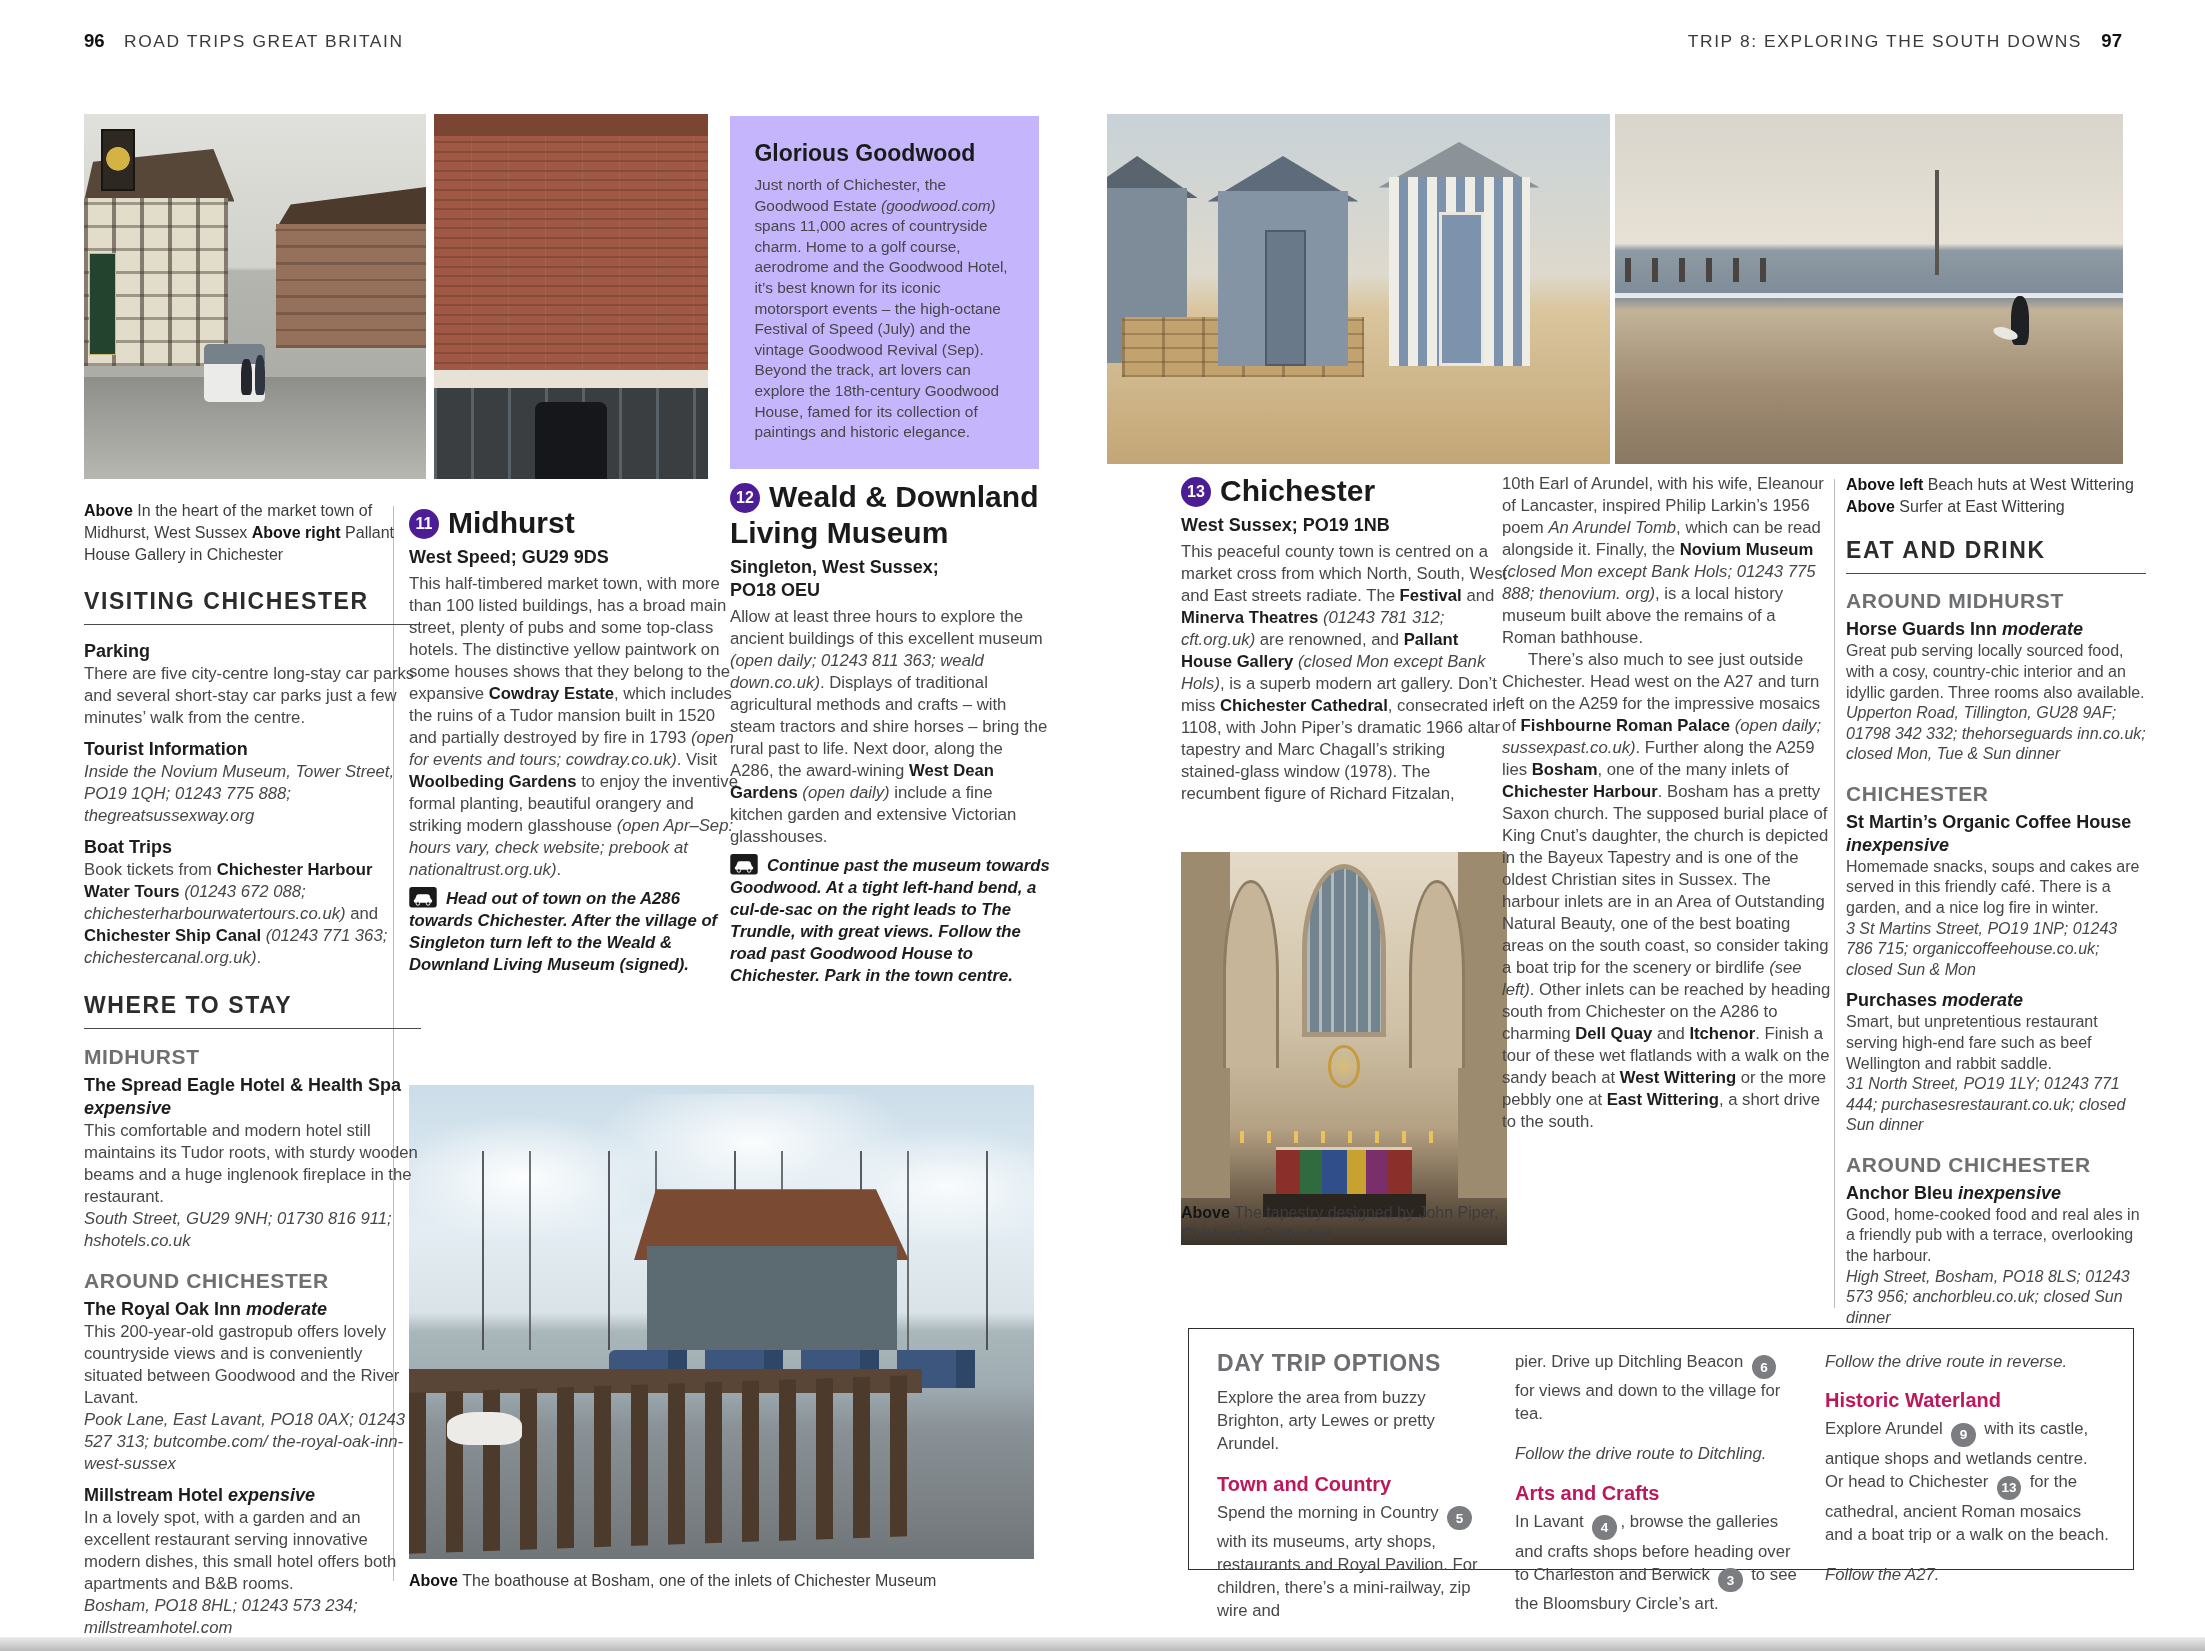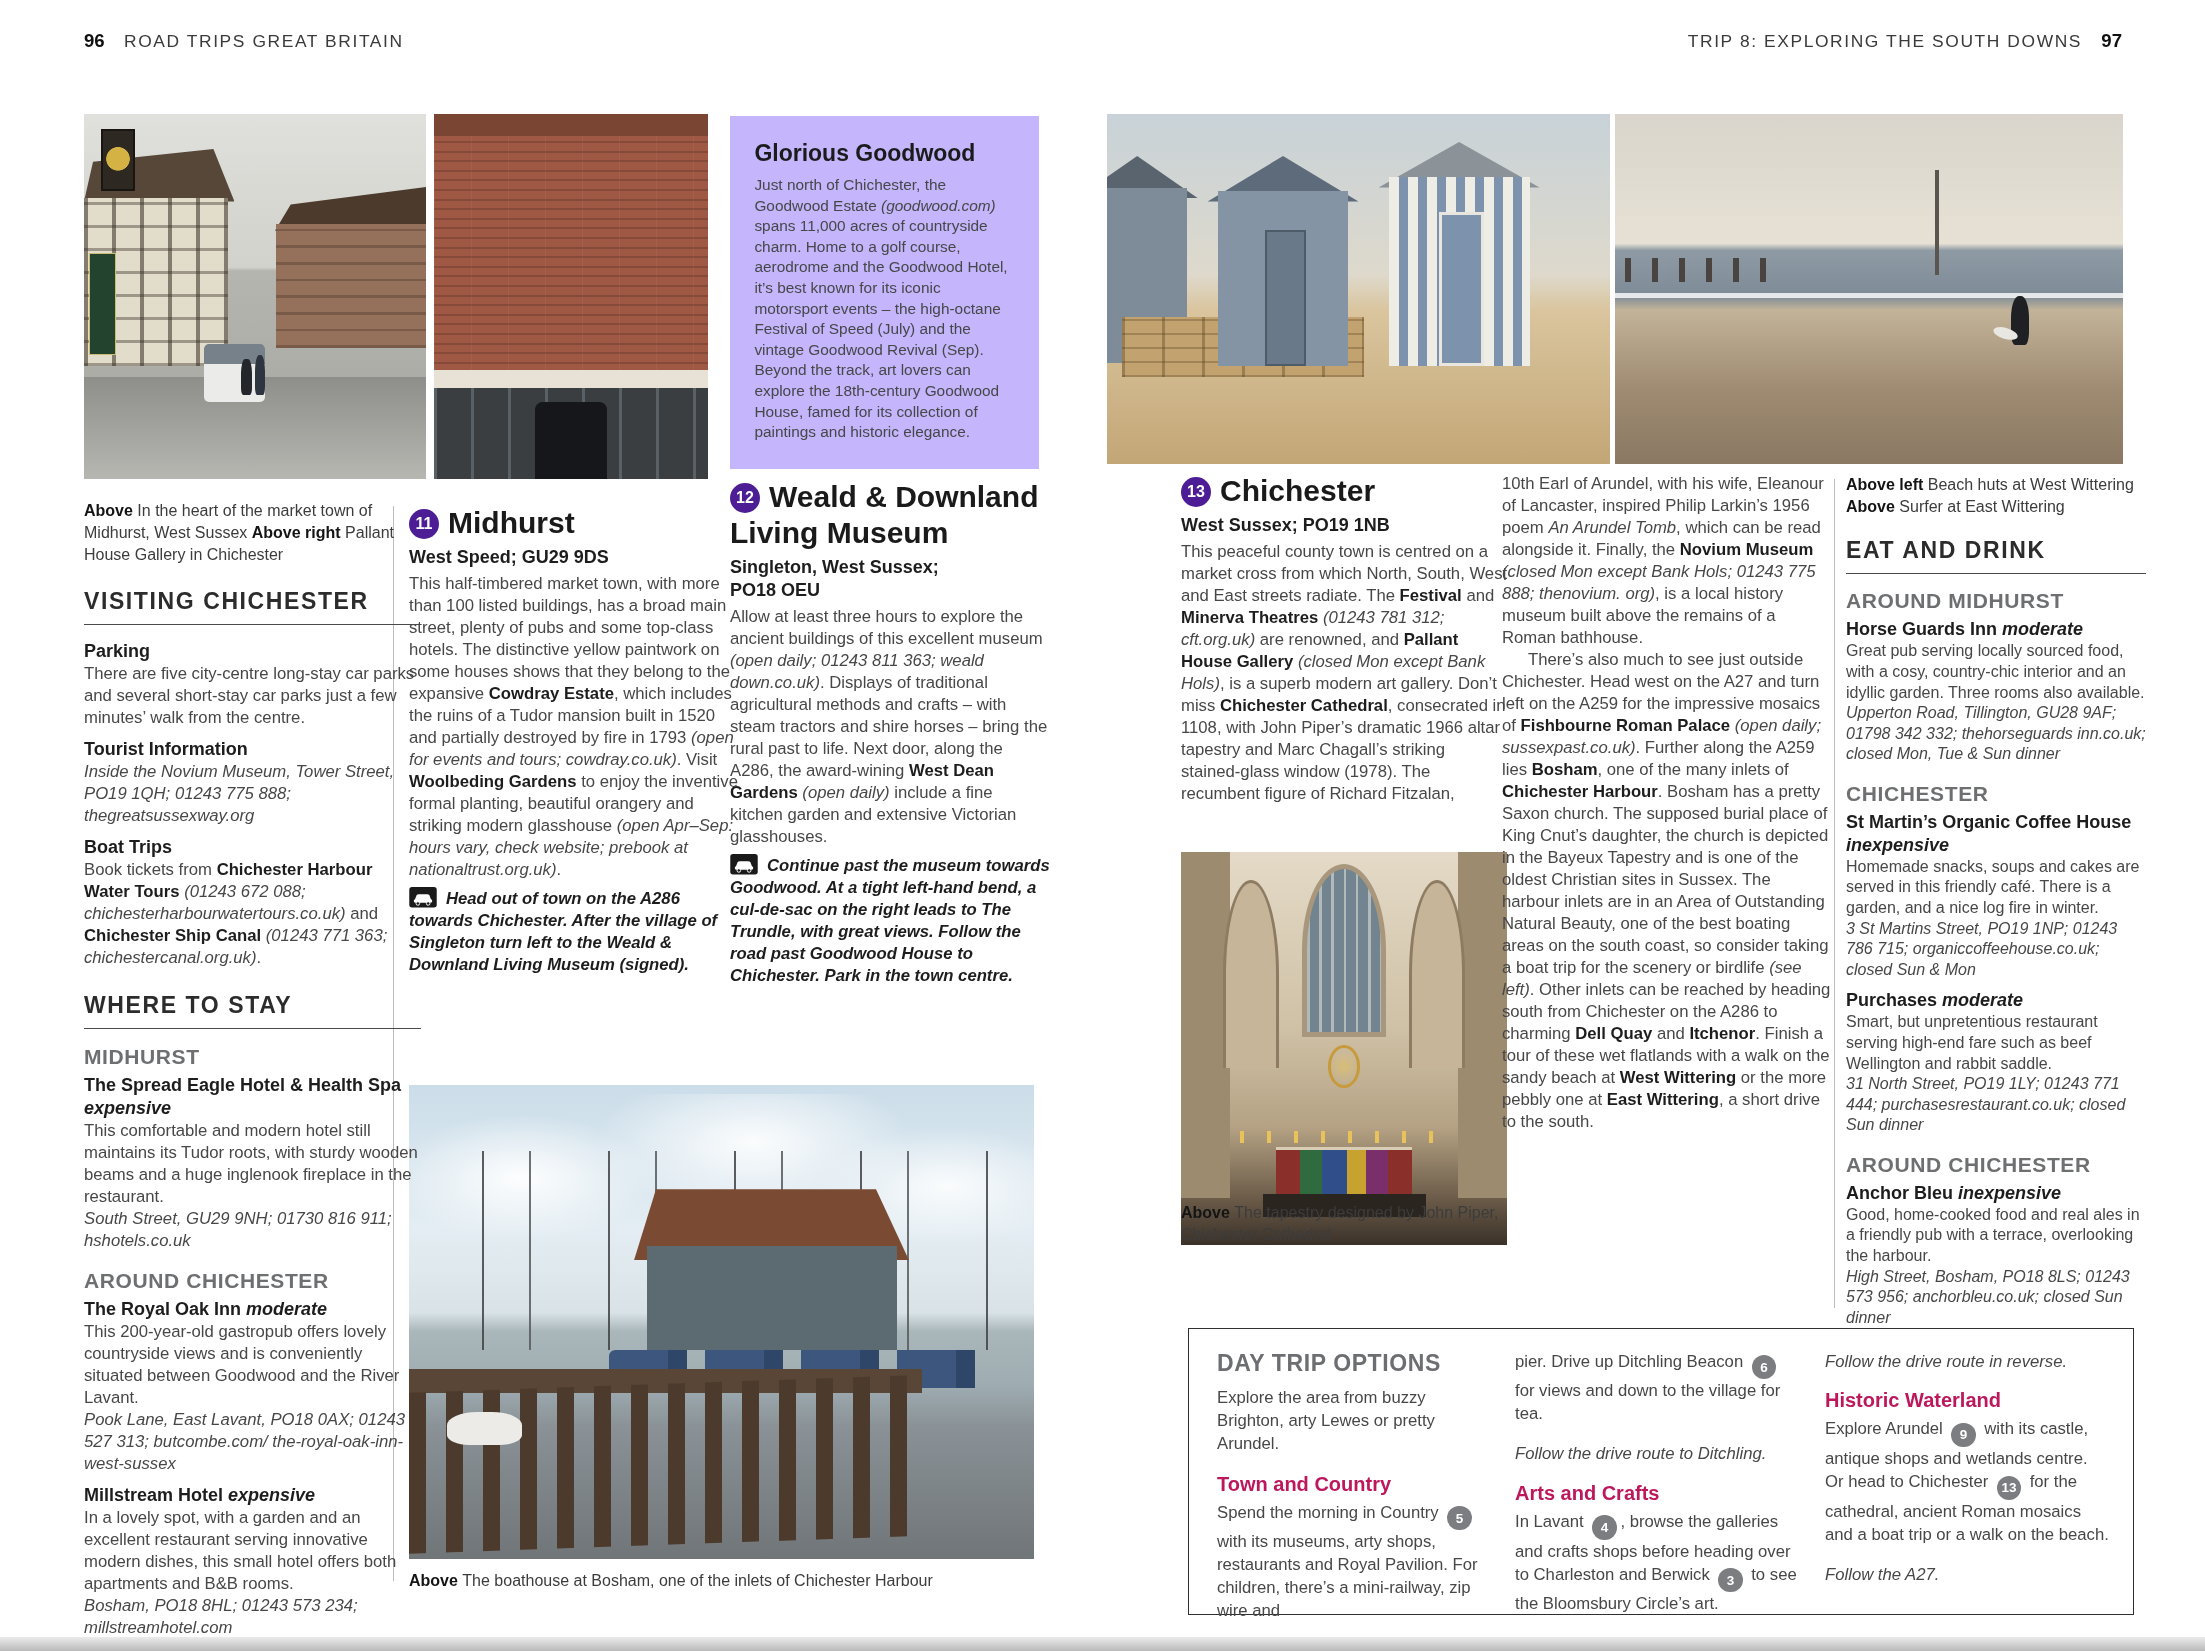--- a/index.html
+++ b/index.html
@@ -287,21 +287,21 @@
       <span class="caricon"><svg viewBox="0 0 40 30" width="28" height="20.6">
             <rect width="40" height="30" rx="4" fill="#1a1a1a"></rect>
             <path d="M8 19 L10.5 12.5 Q11.5 10.5 14 10.5 L26 10.5 Q28.5 10.5 29.5 12.5 L32 19 Z" fill="#fff"></path>
             <rect x="6.5" y="18" width="27" height="5" rx="2.5" fill="#fff"></rect>
             <circle cx="12.5" cy="24" r="2.6" fill="#1a1a1a" stroke="#fff" stroke-width="1.4"></circle>
             <circle cx="27.5" cy="24" r="2.6" fill="#1a1a1a" stroke="#fff" stroke-width="1.4"></circle>
           </svg></span><span><span class="bi">Continue past the museum towards Goodwood. At a tight left-hand bend, a cul-de-sac on the right leads to The Trundle, with great views. Follow the road past Goodwood House to Chichester. Park in the town centre.</span></span>
     </p>
   </div>
 
-  <p class="abs caption" style="left:409px;top:1570px;width:630px"><span class="b">Above </span><span>The boathouse at Bosham, one of the inlets of Chichester Harbour</span></p>
+  <p class="abs caption" style="left:409px;top:1570px;width:630px"><span class="b">Above </span><span>The boathouse at Bosham, one of the inlets of Chichester Museum</span></p>
 
   <div class="col" style="left:1181px;top:473px;width:327px">
     <h1 class="poi-head">
       <span class="badge">13</span><span>Chichester</span>
     </h1>
     <div class="poi-addr">West Sussex; PO19 1NB</div>
     <p class="body"><span>This peaceful county town is centred on a market cross from which North, South, West and East streets radiate. The </span><span class="b">Festival</span><span> and </span><span class="b">Minerva Theatres</span><span> </span><span class="i">(01243 781 312; cft.org.uk)</span><span> are renowned, and </span><span class="b">Pallant House Gallery</span><span> </span><span class="i">(closed Mon except Bank Hols)</span><span>, is a superb modern art gallery. Don’t miss </span><span class="b">Chichester Cathedral</span><span>, consecrated in 1108, with John Piper’s dramatic 1966 altar tapestry and Marc Chagall’s striking stained-glass window (1978). The recumbent figure of Richard Fitzalan,</span></p>
   </div>
 
   <p class="abs caption" style="left:1181px;top:1202px;width:327px"><span class="b">Above </span><span>The tapestry designed by John Piper, Chichester Cathedral</span></p>
@@ -337,21 +337,21 @@
     </div>
 
     <div class="subhead">AROUND CHICHESTER</div>
     <div class="entry">
       <div class="entry-name"><span class="b">Anchor Bleu </span><span class="i">inexpensive</span></div>
       <p class="entry-body">Good, home-cooked food and real ales in a friendly pub with a terrace, overlooking the harbour.</p>
       <p class="entry-contact">High Street, Bosham, PO18 8LS; 01243 573 956; anchorbleu.co.uk; closed Sun dinner</p>
     </div>
   </div>
 
-  <div class="abs dtbox" style="left:1188px;top:1328px;width:946px;height:287px">
+  <div class="abs dtbox" style="left:1188px;top:1328px;width:946px;height:242px">
     <div>
       <div class="dthead">DAY TRIP OPTIONS</div>
       <p class="dtbody">Explore the area from buzzy Brighton, arty Lewes or pretty Arundel.</p>
       <div class="dtsub">Town and Country</div>
       <p class="dtbody"><span>Spend the morning in Country </span><span class="circ">5</span><span> with its museums, arty shops, restaurants and Royal Pavilion. For children, there’s a mini-railway, zip wire and</span></p>
     </div>
     <div>
       <p class="dtbody"><span>pier. Drive up Ditchling Beacon </span><span class="circ">6</span><span> for views and down to the village for tea.</span></p>
       <p class="dtnote">Follow the drive route to Ditchling.</p>
       <div class="dtsub" style="margin-top:0">Arts and Crafts</div>

